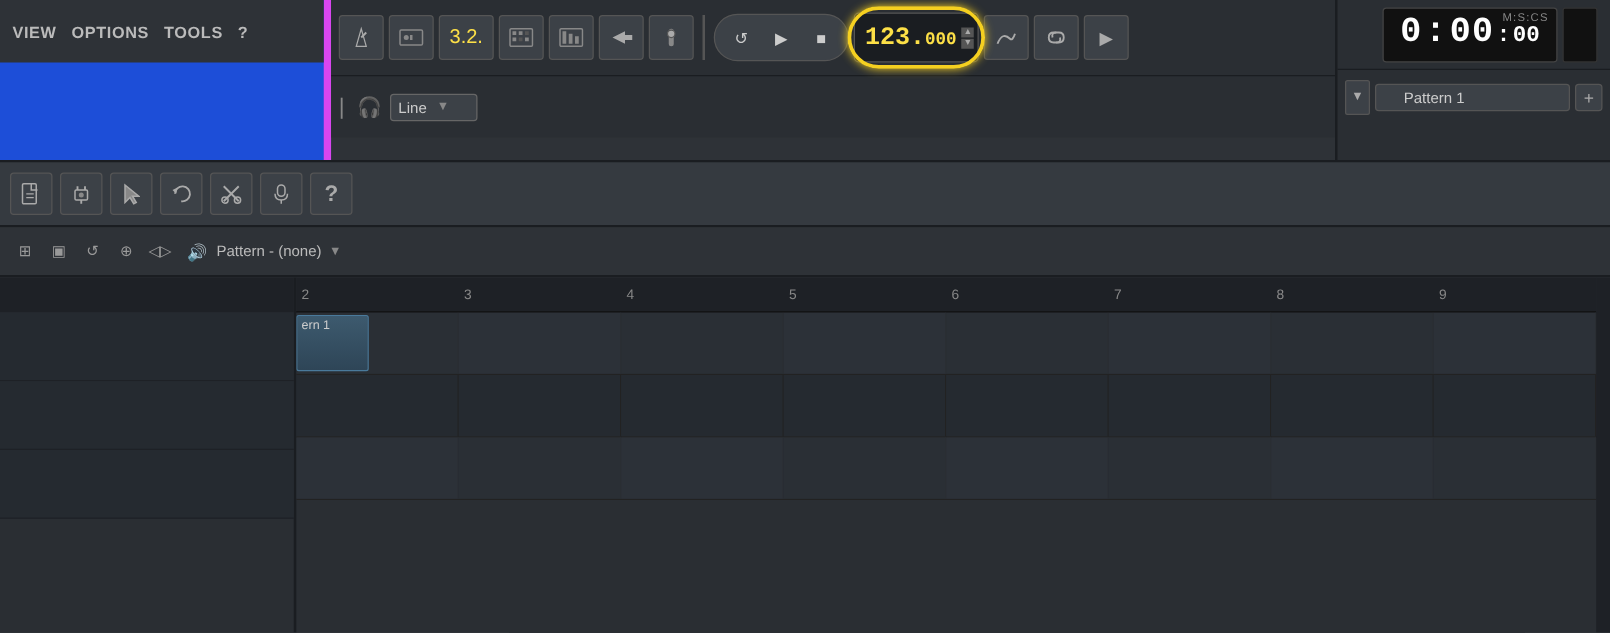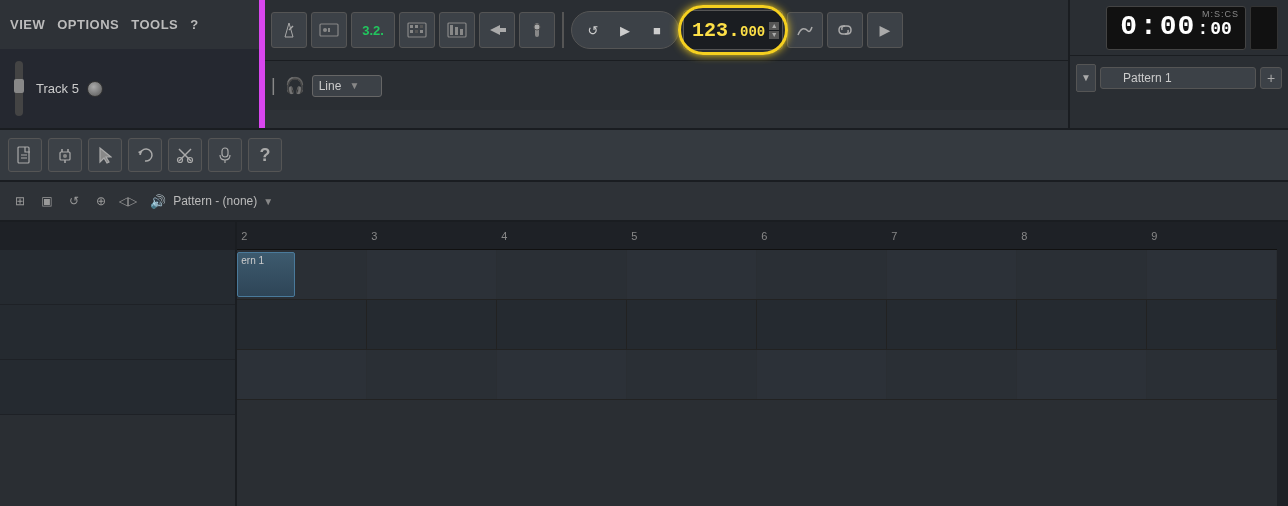--- a/index.html
+++ b/index.html
@@ -528,47 +528,40 @@
 
 <div class="top-toolbar">
 
   <div class="left-menu">
     <div class="menu-bar">
       <span class="menu-item">VIEW</span>
       <span class="menu-item">OPTIONS</span>
       <span class="menu-item">TOOLS</span>
       <span class="menu-item">?</span>
     </div>
-    <div class="track-name-row">
-      <div class="vertical-slider">
-        <div class="slider-thumb"></div>
-      </div>
-      <span class="track-name">Track 5</span>
-      <div class="knob-small"></div>
-    </div>
   </div>
 
   <div class="main-controls">
     <div class="controls-top">
 
       <div class="ctrl-btn">
         <svg width="18" height="18" viewBox="0 0 18 18" fill="#aaa">
           <polygon points="9,2 13,16 5,16" stroke="#aaa" stroke-width="1" fill="none"></polygon>
           <line x1="9" y1="9" x2="13" y2="5" stroke="#aaa" stroke-width="1.5"></line>
         </svg>
       </div>
       <div class="ctrl-btn">
         <svg width="22" height="18" viewBox="0 0 22 18" fill="#aaa">
           <rect x="2" y="3" width="18" height="12" rx="1" fill="none" stroke="#888" stroke-width="1.2"></rect>
           <circle cx="7" cy="9" r="2" fill="#888"></circle>
           <rect x="10" y="7" width="2" height="4" fill="#888"></rect>
         </svg>
       </div>
       <div class="ctrl-btn-wide">
-        <span style="color:#22c55e; font-size:13px; font-weight:bold;">3.2.</span>
+        <span style="color:#fde047; font-size:16px; font-weight:normal;">3.2.</span>
       </div>
       <div class="ctrl-btn">
         <svg width="20" height="16" viewBox="0 0 20 16" fill="none">
           <rect x="1" y="1" width="18" height="14" rx="1" stroke="#888" stroke-width="1.2"></rect>
           <rect x="3" y="3" width="3" height="3" fill="#888"></rect>
           <rect x="8" y="3" width="3" height="3" fill="#888"></rect>
           <rect x="3" y="8" width="3" height="3" fill="#888"></rect>
           <rect x="13" y="3" width="3" height="3" fill="#555"></rect>
           <rect x="13" y="8" width="3" height="3" fill="#888"></rect>
           <rect x="8" y="8" width="3" height="3" fill="#555"></rect>

